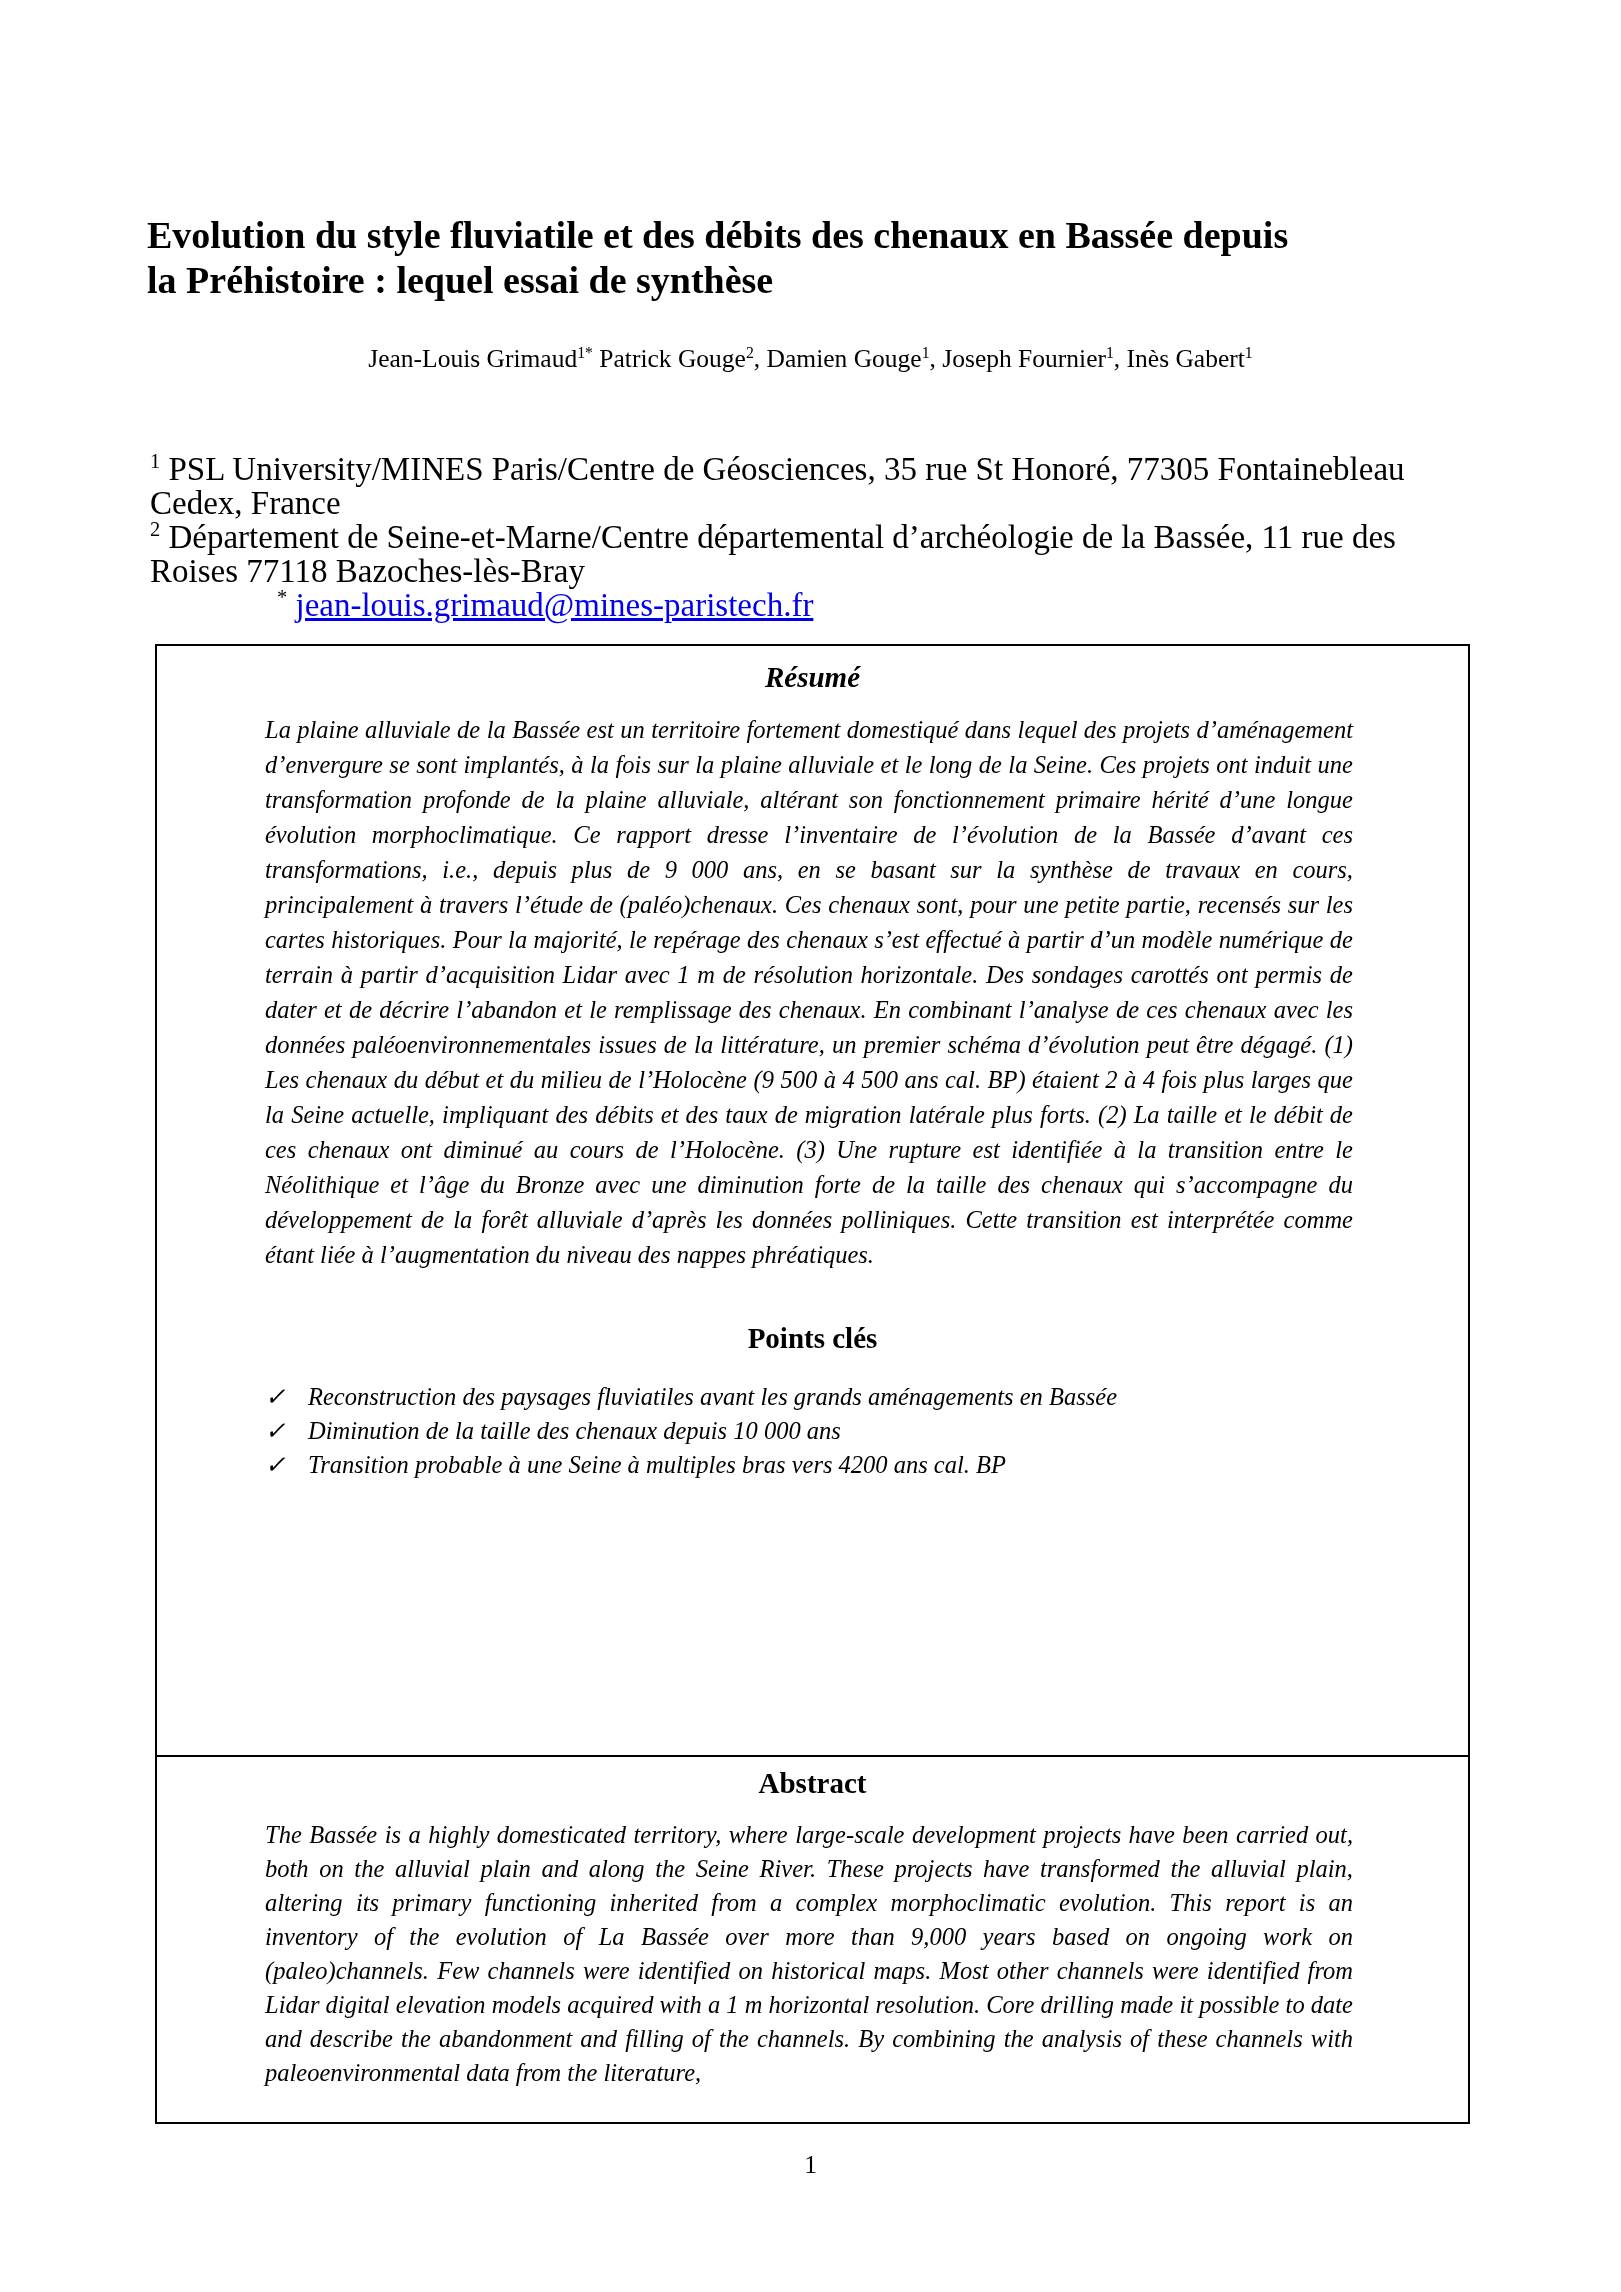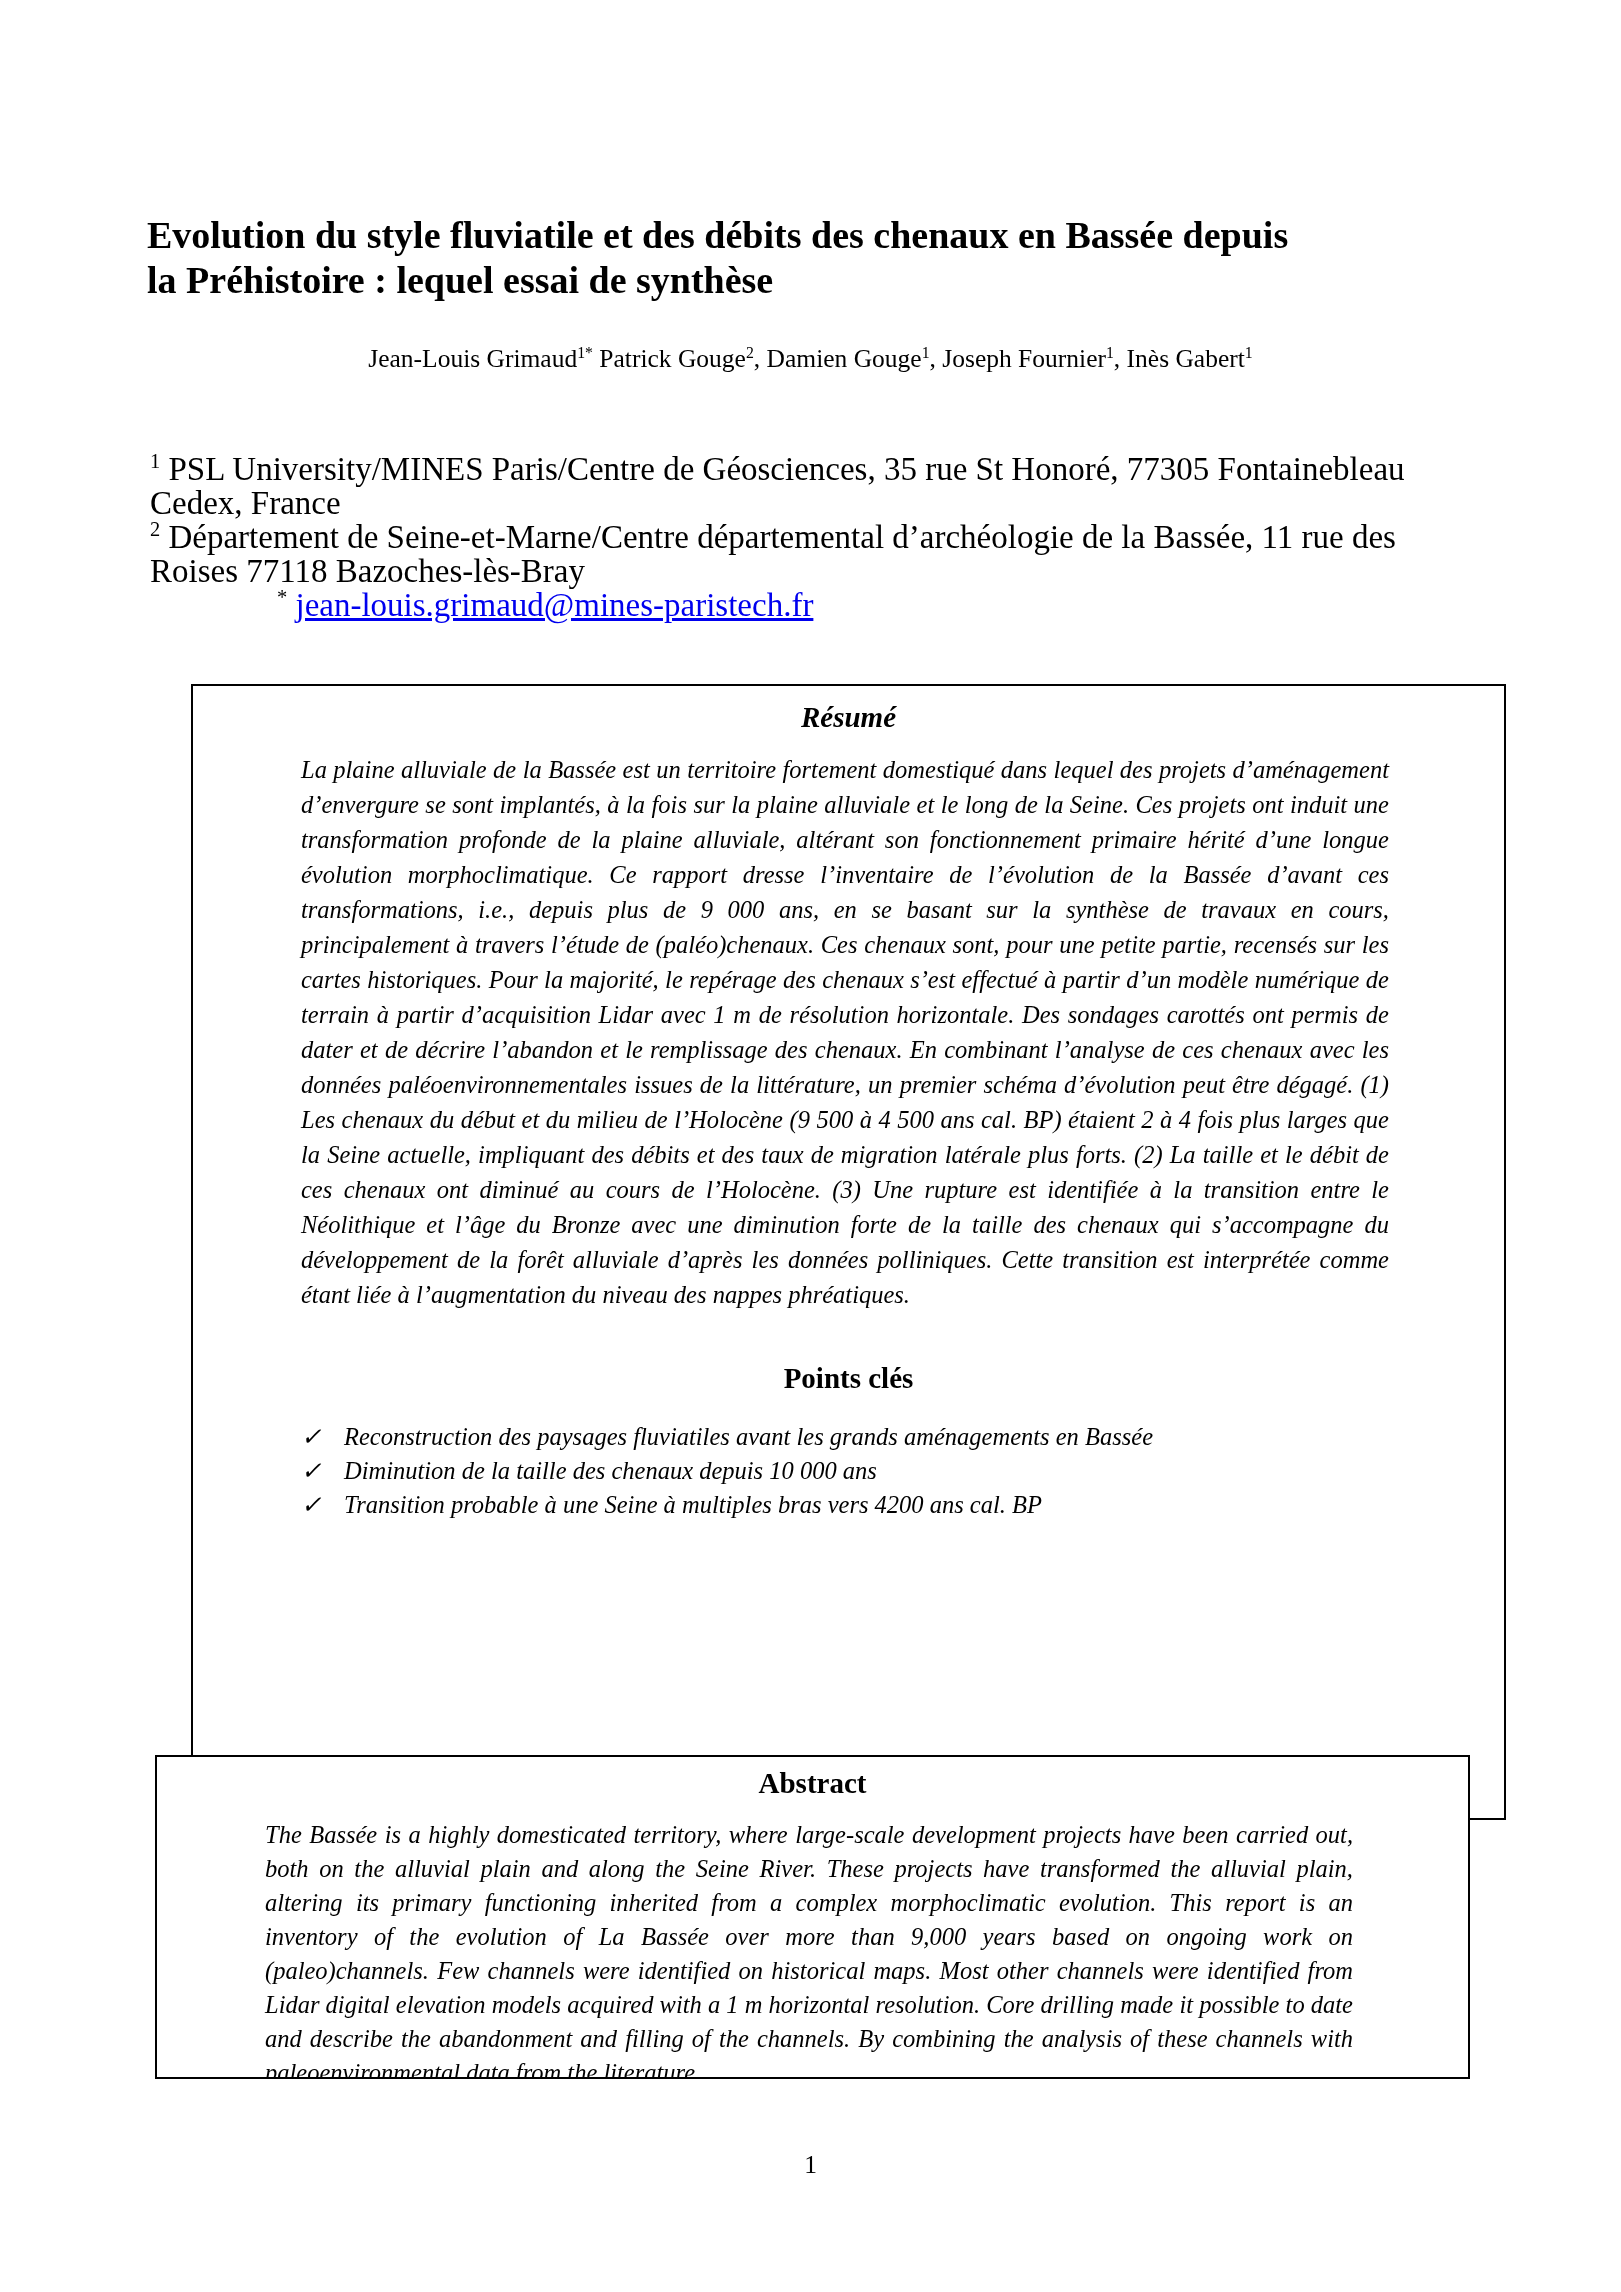--- a/index.html
+++ b/index.html
@@ -78,22 +78,22 @@
 
   
   .frame-box {
     position: absolute;
     left: 155px;
     width: 1315px;
     border: 2.9px solid #000000;
     box-sizing: border-box;
     background: #ffffff;
   }
-  .resume-box { top: 684px;  height: 1136px; margin-left: 36px; }
-  .abstract-box { top: 1755px; height: 324px; overflow: hidden; }
+  .resume-box { top: 644px;  height: 1136px; }
+  .abstract-box { top: 1755px; height: 369px; overflow: hidden; }
 
   .box-heading {
     text-align: center;
     font-weight: bold;
     font-size: 29px;
     line-height: 39px;
   }
   .resume-heading   { margin-top: 11.8px; font-style: italic; }
   .points-heading   { margin-top: 47px; }
   .abstract-heading { margin-top: 6.9px; }

